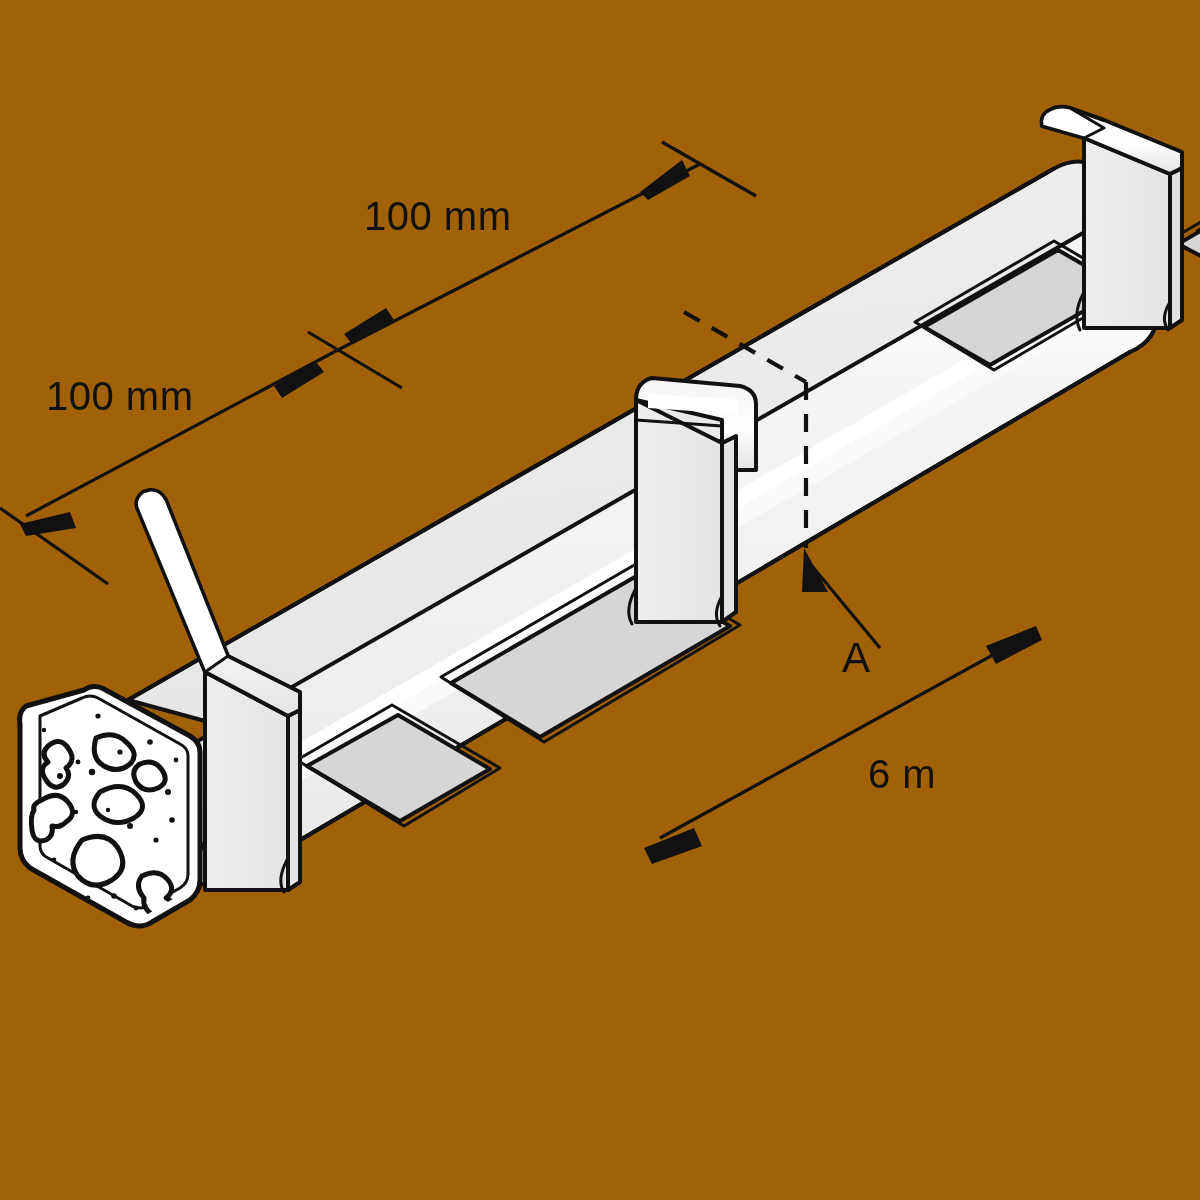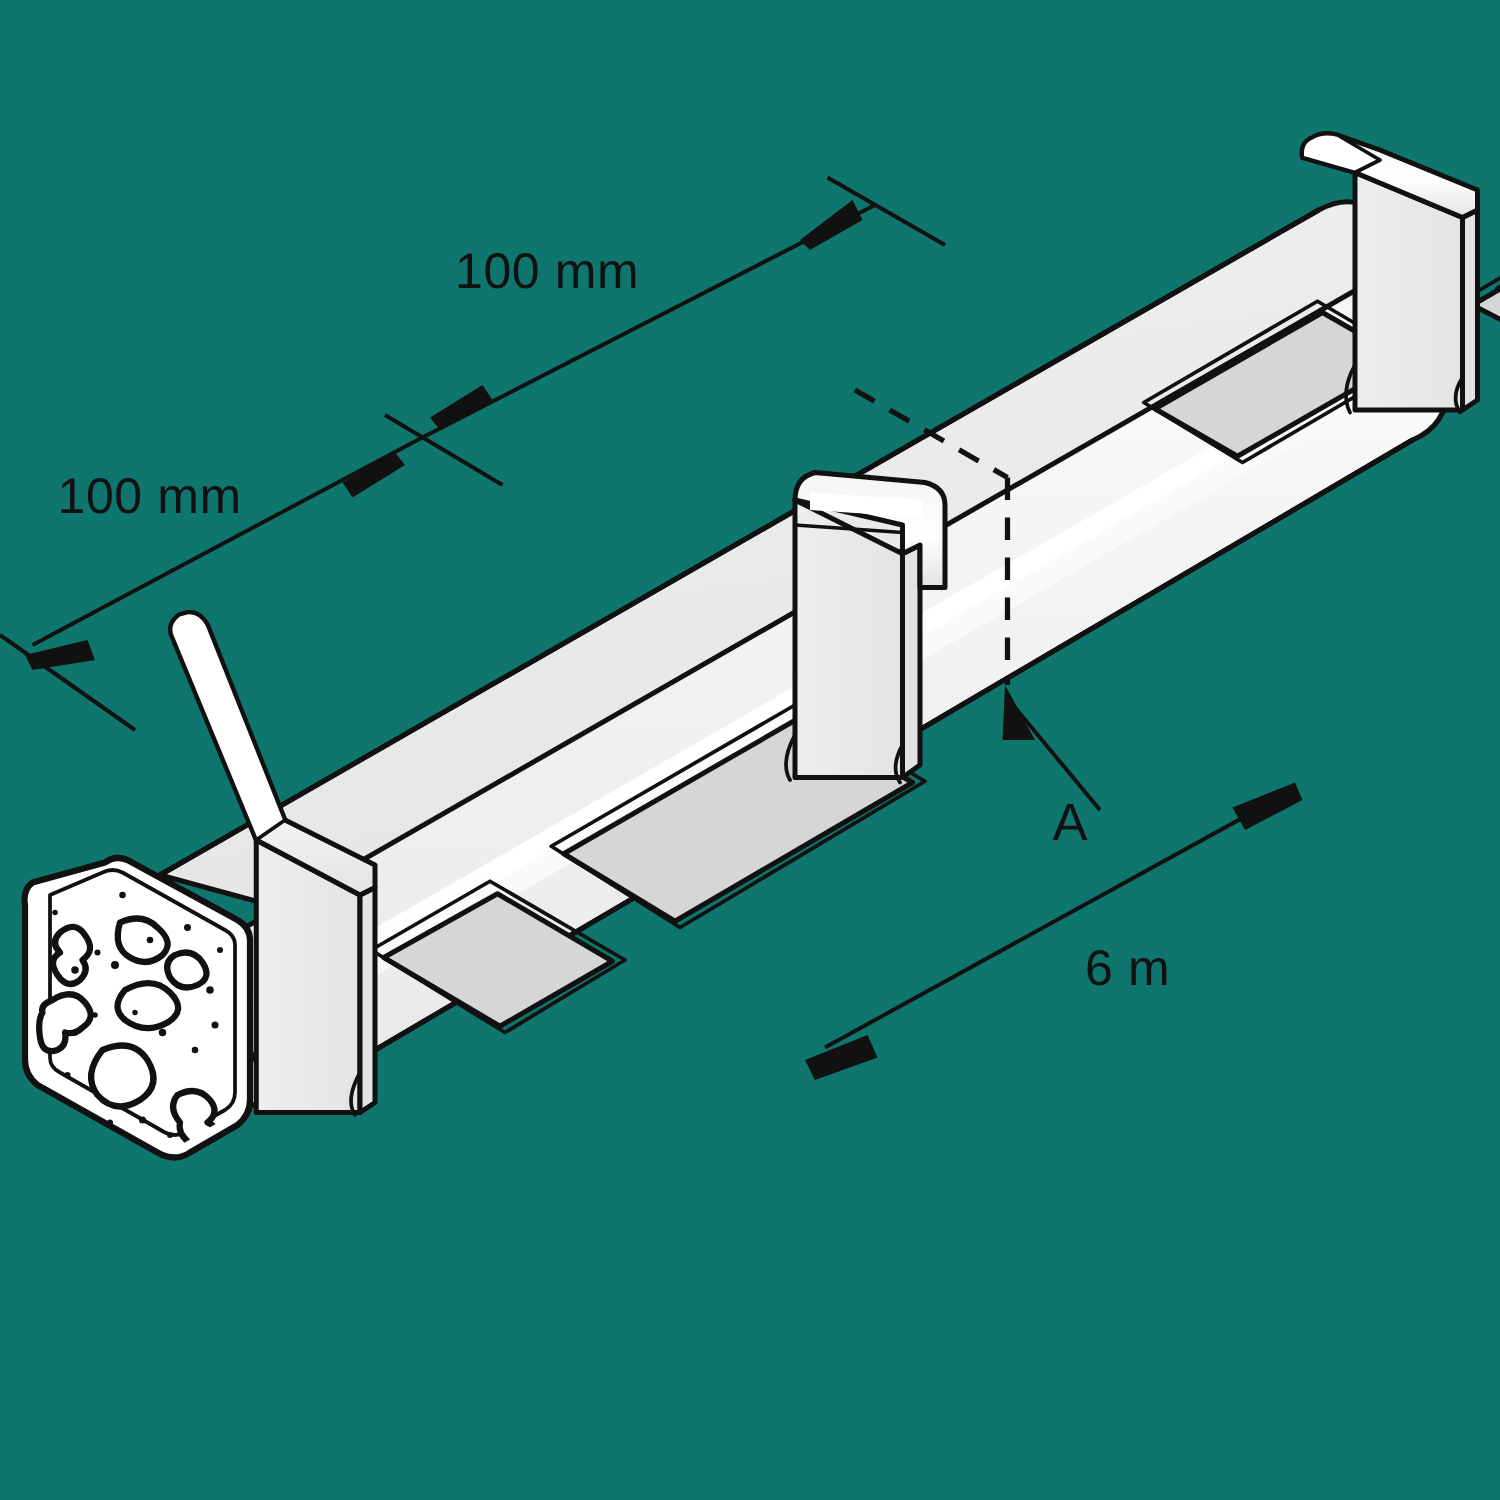--- a/index.html
+++ b/index.html
@@ -11,21 +11,21 @@
   body {
     width: 1200px;
     height: 1200px;
     font-family: "Liberation Sans", sans-serif;
     overflow: hidden;
   }
   #diagram-root {
     position: relative;
     width: 1200px;
     height: 1200px;
-    background: #0f766e;
+    background: #a16207;
   }
   svg#beam-svg {
     display: block;
     width: 1200px;
     height: 1200px;
   }
   .dim-text {
     font-family: "Liberation Sans", sans-serif;
     font-size: 40px;
     fill: #111111;

